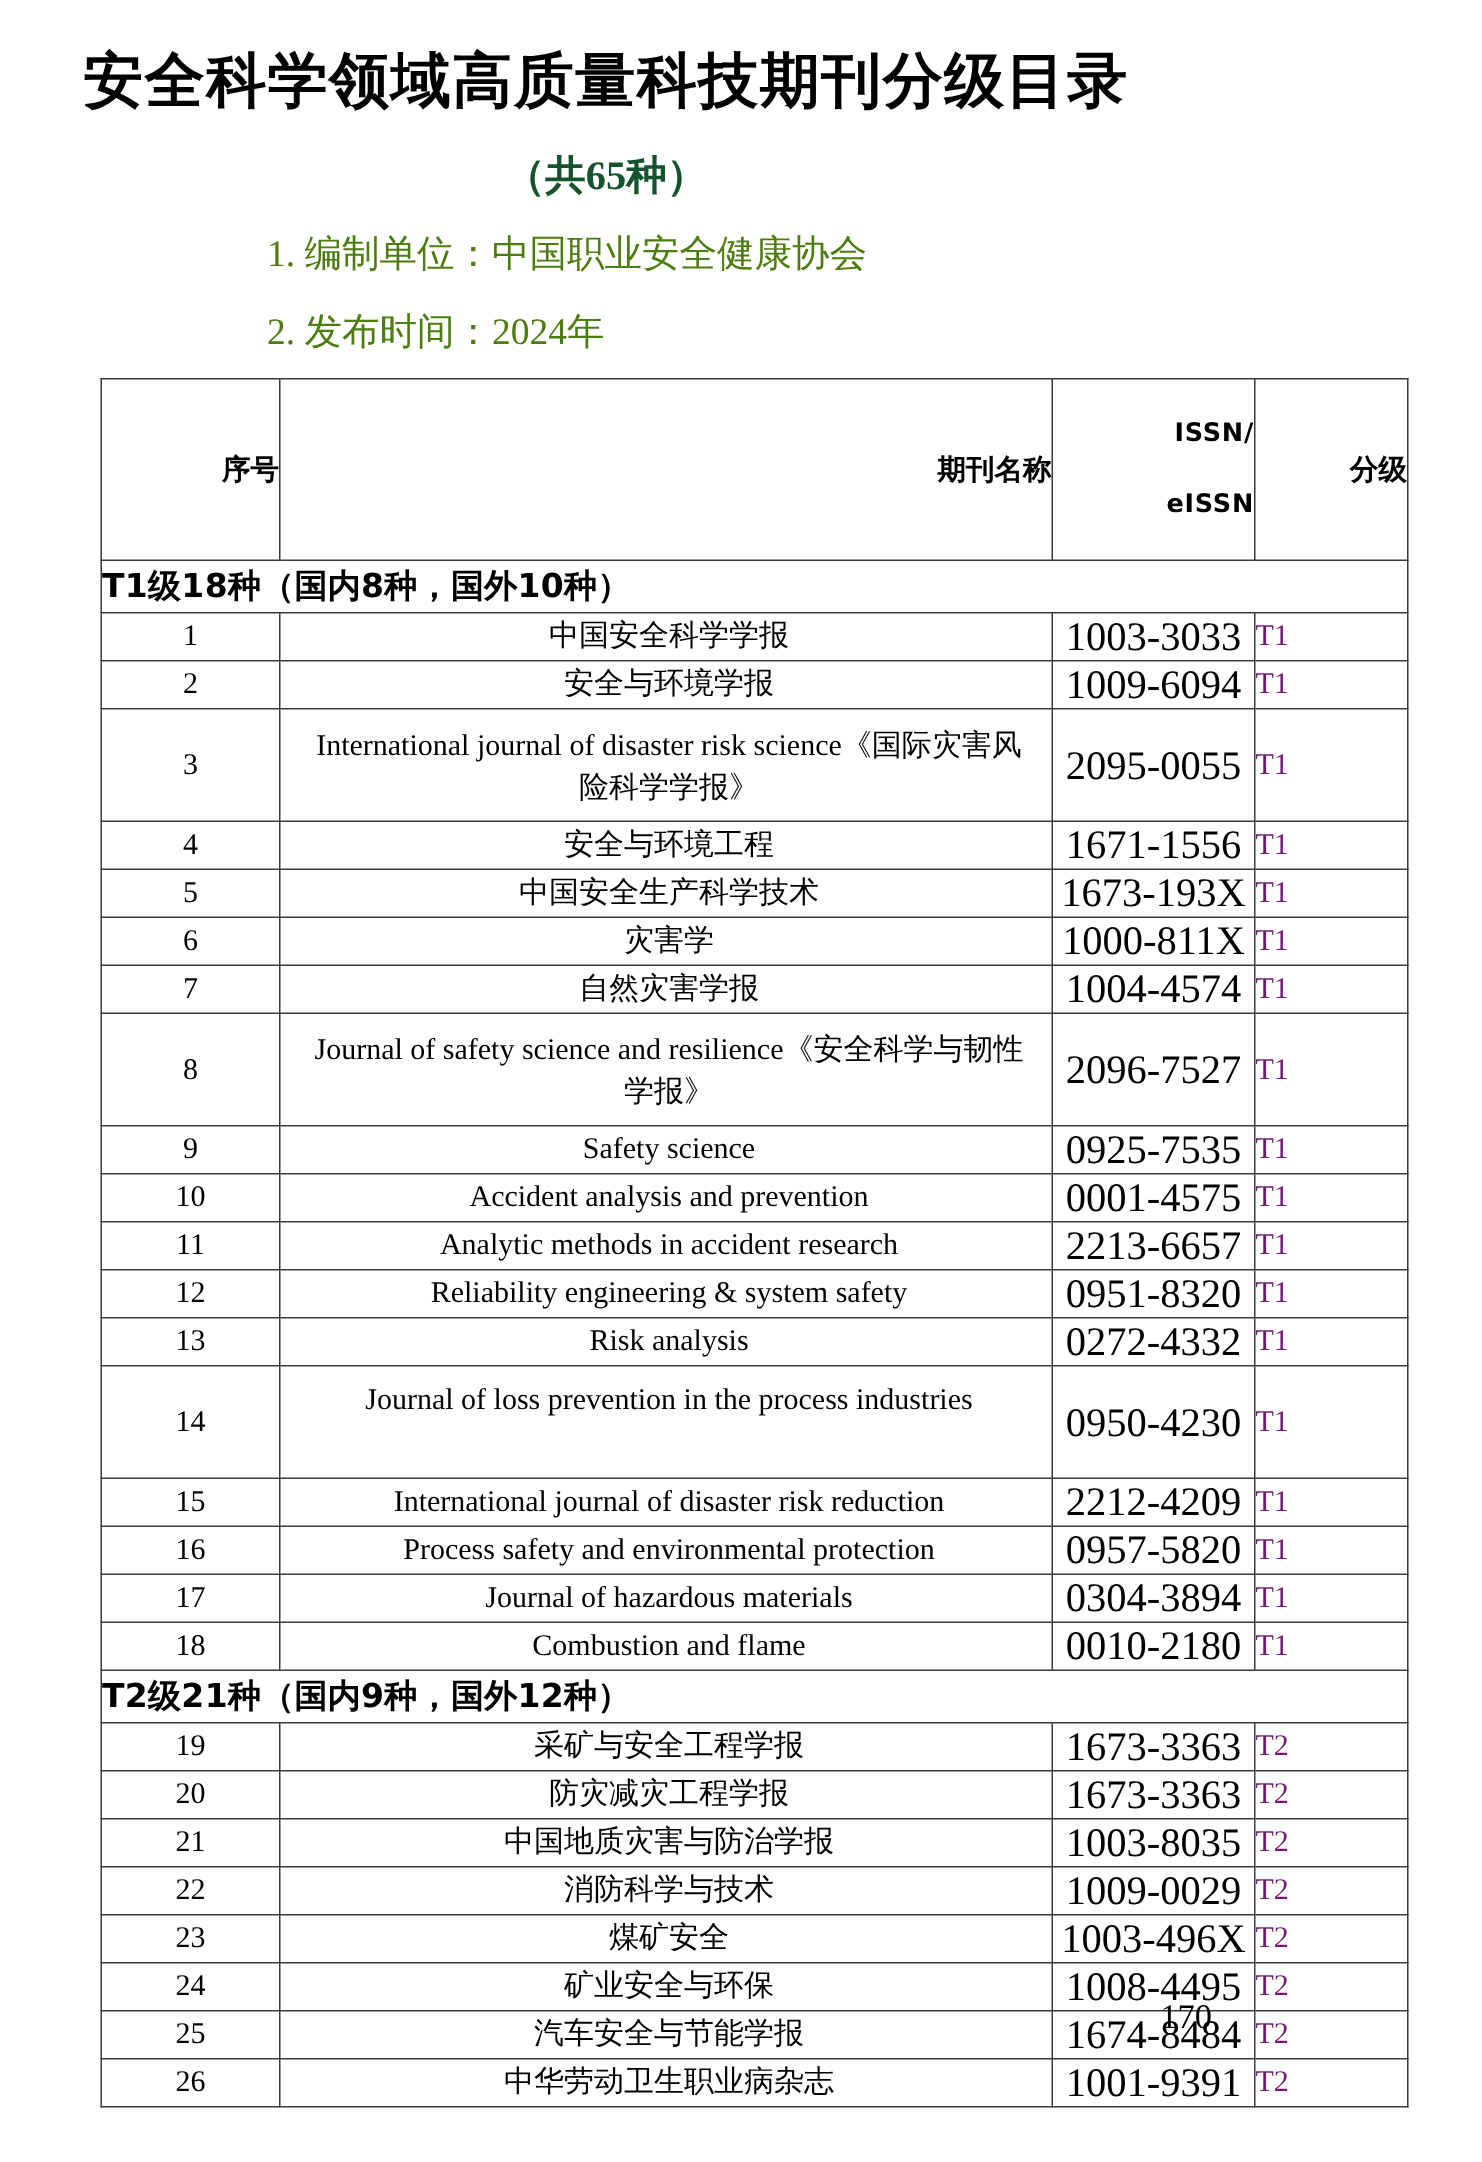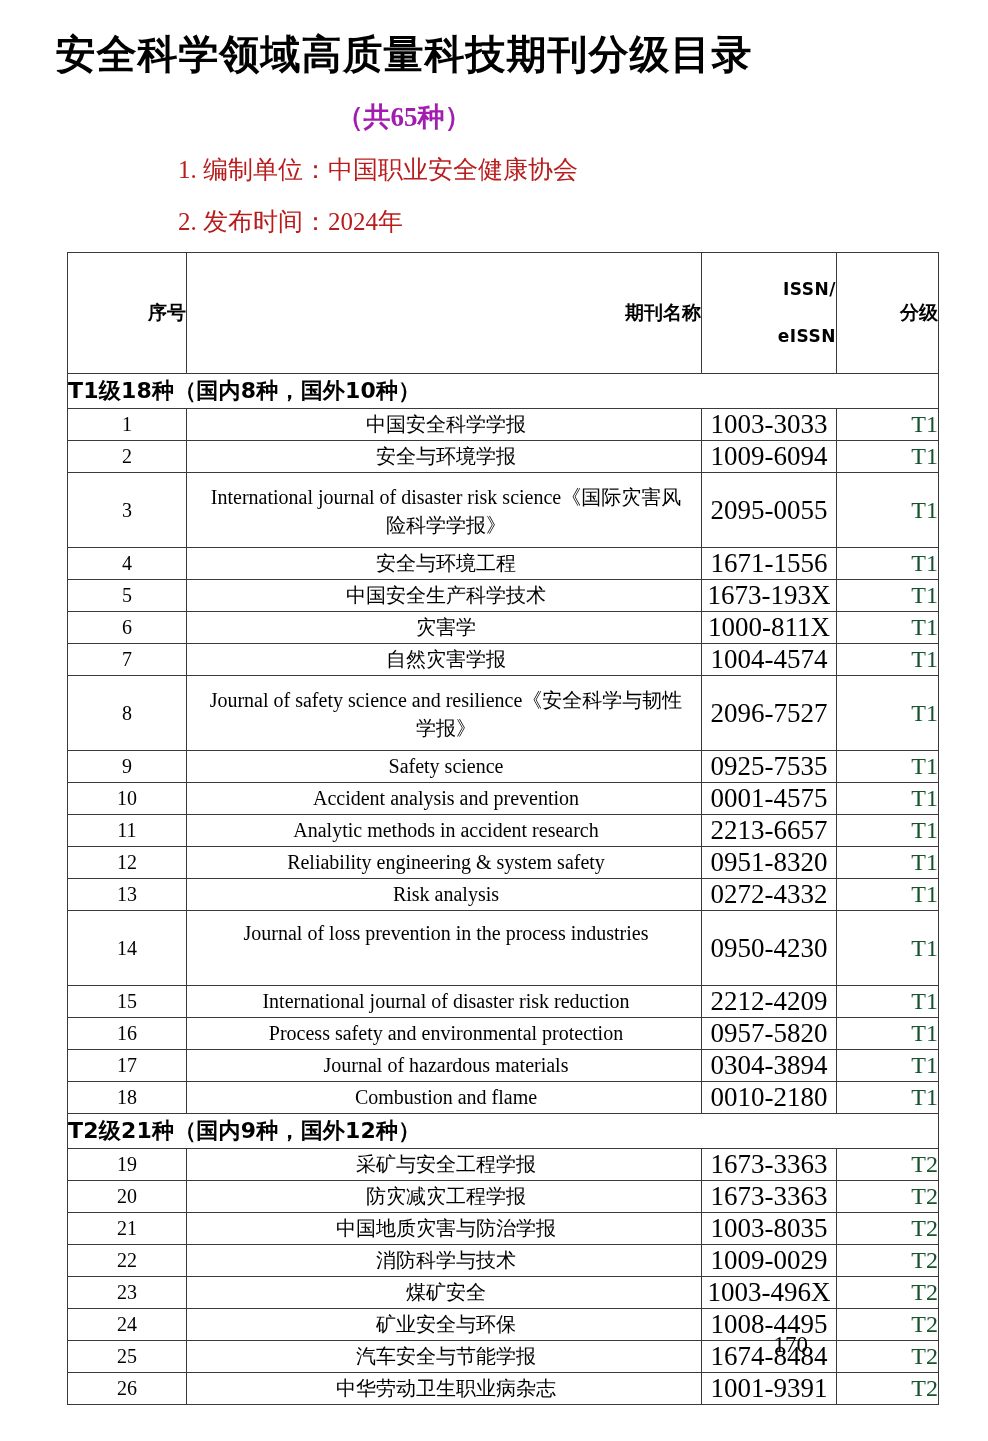--- a/index.html
+++ b/index.html
@@ -33,34 +33,34 @@
     padding-top: 34px;
     color: #000000;
   }
   .doc-subtitle {
     text-align: center;
     font-family: "Liberation Serif", "DejaVu Serif", serif;
     font-weight: bold;
     font-size: 27px;
     line-height: 1.0;
     padding-top: 30px;
-    color: #a21caf;
+    color: #14532d;
   }
 
   .meta-list {
     margin: 0;
     padding: 0 0 0 178px;
     list-style: none;
   }
   .meta-item {
     font-size: 25px;
     line-height: 1.05;
     padding-top: 26px;
     white-space: nowrap;
-    color: #b91c1c;
+    color: #4d7c0f;
   }
 
   
   .table-wrap {
     position: absolute;
     left: 67px;
     top: 252px;
     width: 871px;
   }
   table.journal-table {
@@ -119,23 +119,23 @@
     font-size: 20px;
     line-height: 1.42;
     color: #000000;
   }
   .r-issn {
     text-align: center;
     font-size: 27px;
     color: #000000;
   }
   .r-rank {
-    text-align: right;
-    font-size: 24px;
-    color: #14532d;
+    text-align: left;
+    font-size: 20px;
+    color: #701a75;
   }
 
   tr.row-1line td { height: 30px; }
   tr.row-2line td { height: 72px; }
   tr.row-tall td  { height: 66px; }
   tr.row-tall .r-name { vertical-align: top; padding-top: 8px !important; }
   tr.row-2line .r-name { vertical-align: middle; padding-top: 2px !important; }
 
   
   .page-number {

